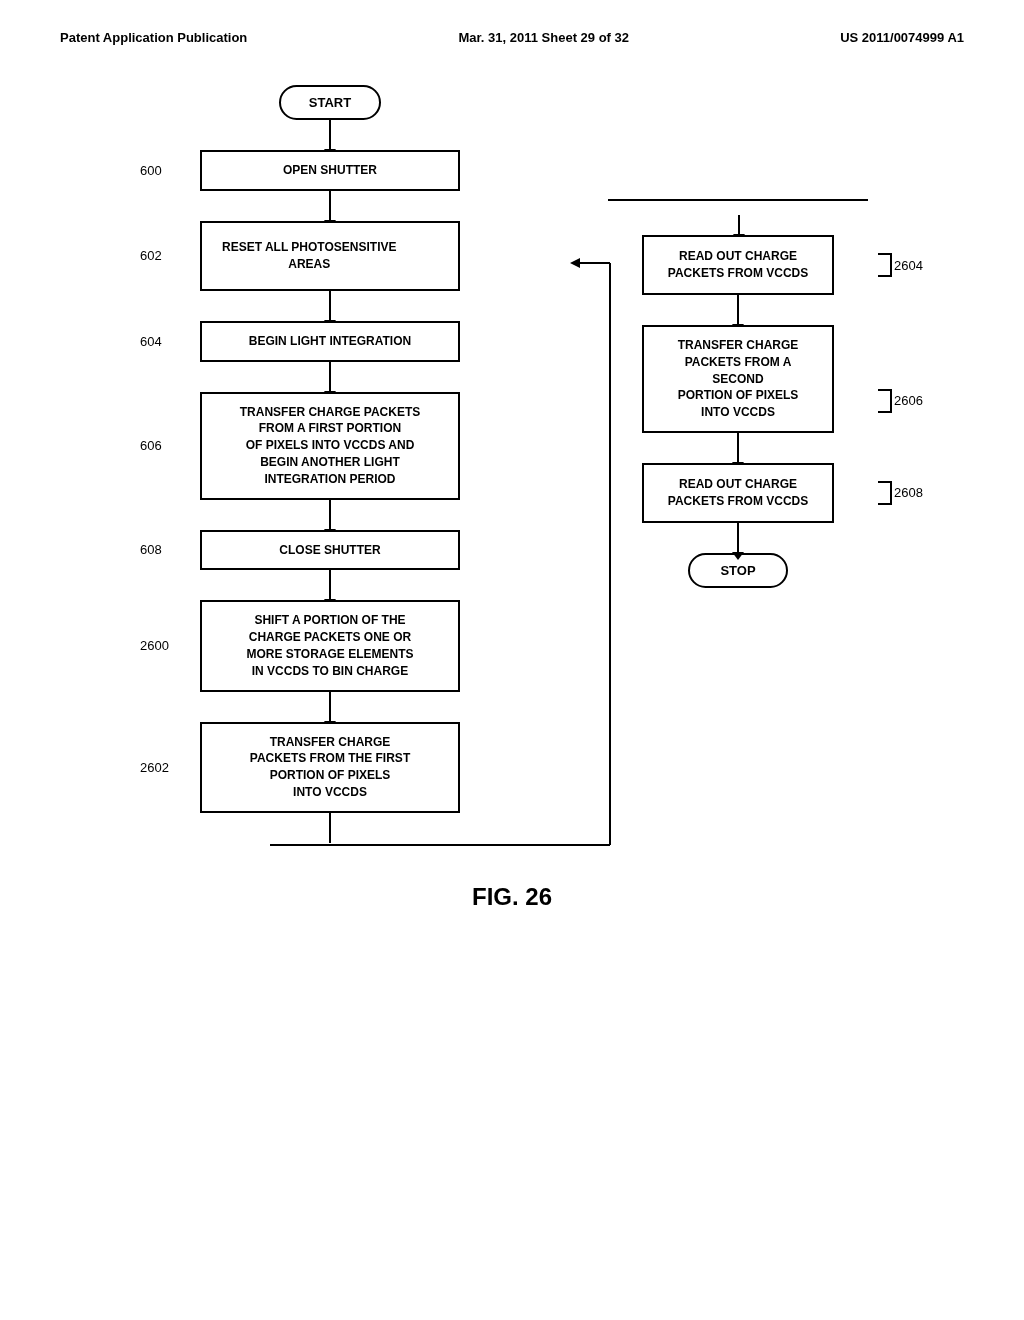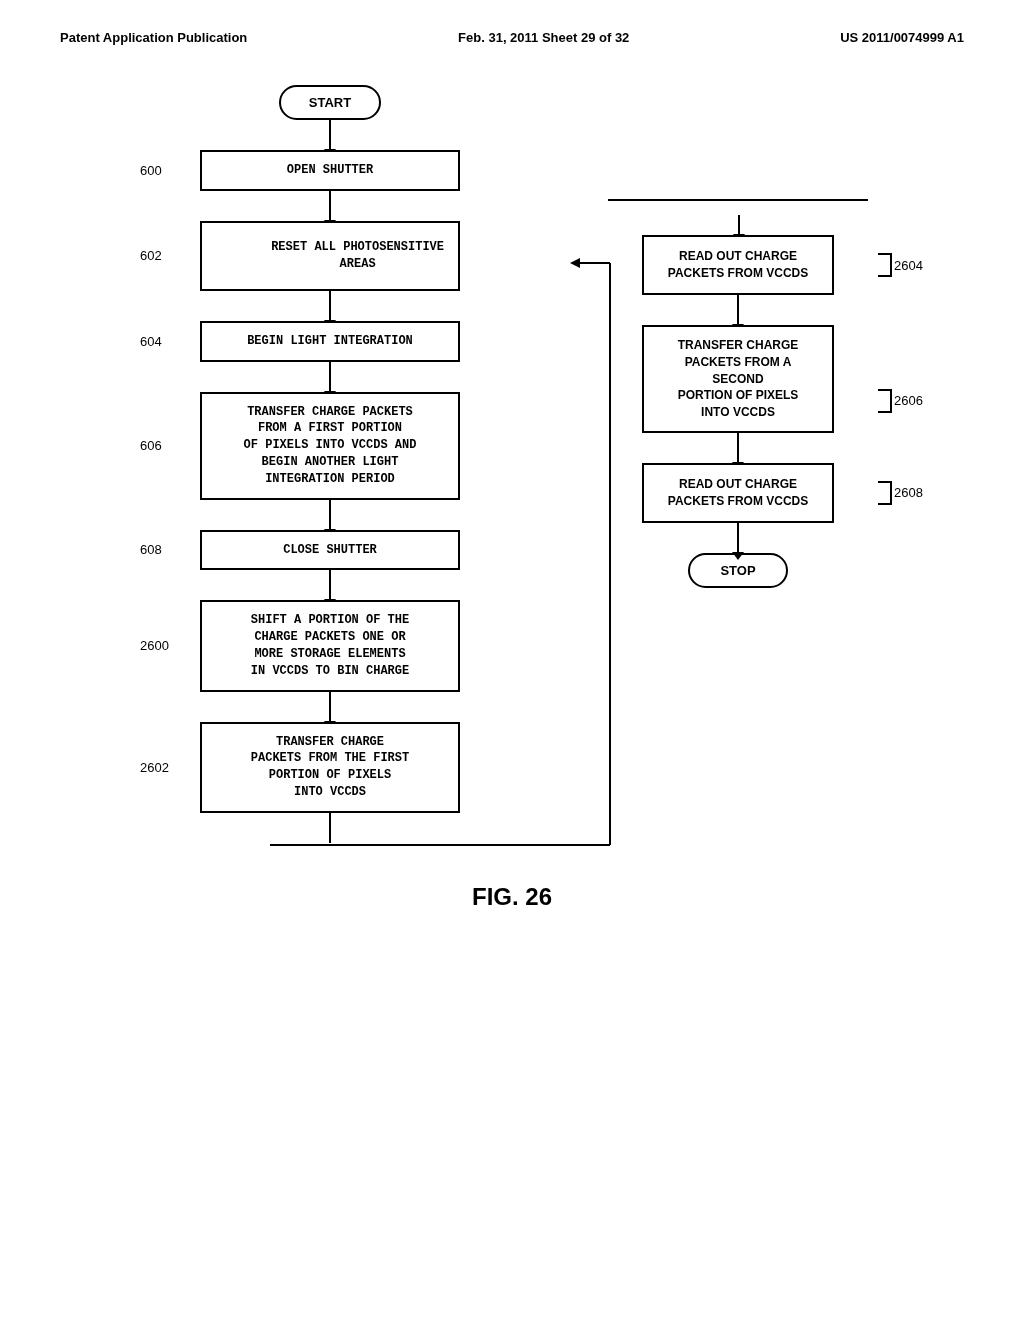--- a/index.html
+++ b/index.html
@@ -52,21 +52,21 @@
     .fc-rect {
       border: 2px solid #000;
       padding: 10px 14px;
       text-align: center;
       font-size: 12px;
       font-weight: bold;
       background: #fff;
       line-height: 1.4;
     }
 
-    .fc-rect.w260 { width: 260px; font-family: Liberation Mono, monospace; }
+    .fc-rect.w260 { width: 260px; }
     .fc-rect.w220 { width: 192px; }
 
     .label-box {
       display: flex;
       align-items: center;
       position: relative;
       width: 100%;
       justify-content: center;
     }
 
@@ -107,21 +107,21 @@
       margin-top: 40px;
     }
   </style>
 </head>
 <body>
 
 <div class="page">
 
   <div class="header">
     <span>Patent Application Publication</span>
-    <span>Feb. 31, 2011  Sheet 29 of 32</span>
+    <span>Mar. 31, 2011  Sheet 29 of 32</span>
     <span>US 2011/0074999 A1</span>
   </div>
 
   <div style="position:relative; width:100%;">
     <svg style="position:absolute;top:0;left:0;width:100%;height:1150px;pointer-events:none;overflow:visible;">
 
       <line x1="353" y1="68" x2="353" y2="90" stroke="#000" stroke-width="2"></line>
 
     </svg>
 
@@ -139,21 +139,21 @@
           <span class="step-label">600</span>
           <div class="fc-rect w260">
             <span>OPEN SHUTTER</span>
           </div>
         </div>
 
         <div class="arrow-segment with-arrow med"></div>
 
         <div class="label-box">
           <span class="step-label">602</span>
-          <div class="fc-rect w260" style="min-height:70px; display:flex; align-items:center; justify-content:flex-end;padding-left:20px;">
+          <div class="fc-rect w260" style="min-height:70px; display:flex; align-items:center; justify-content:flex-start;padding-left:20px;">
             <span style="white-space:pre-line;">RESET ALL PHOTOSENSITIVE
 AREAS</span>
           </div>
         </div>
 
         <div class="arrow-segment with-arrow med"></div>
 
         <div class="label-box">
           <span class="step-label">604</span>
           <div class="fc-rect w260">

